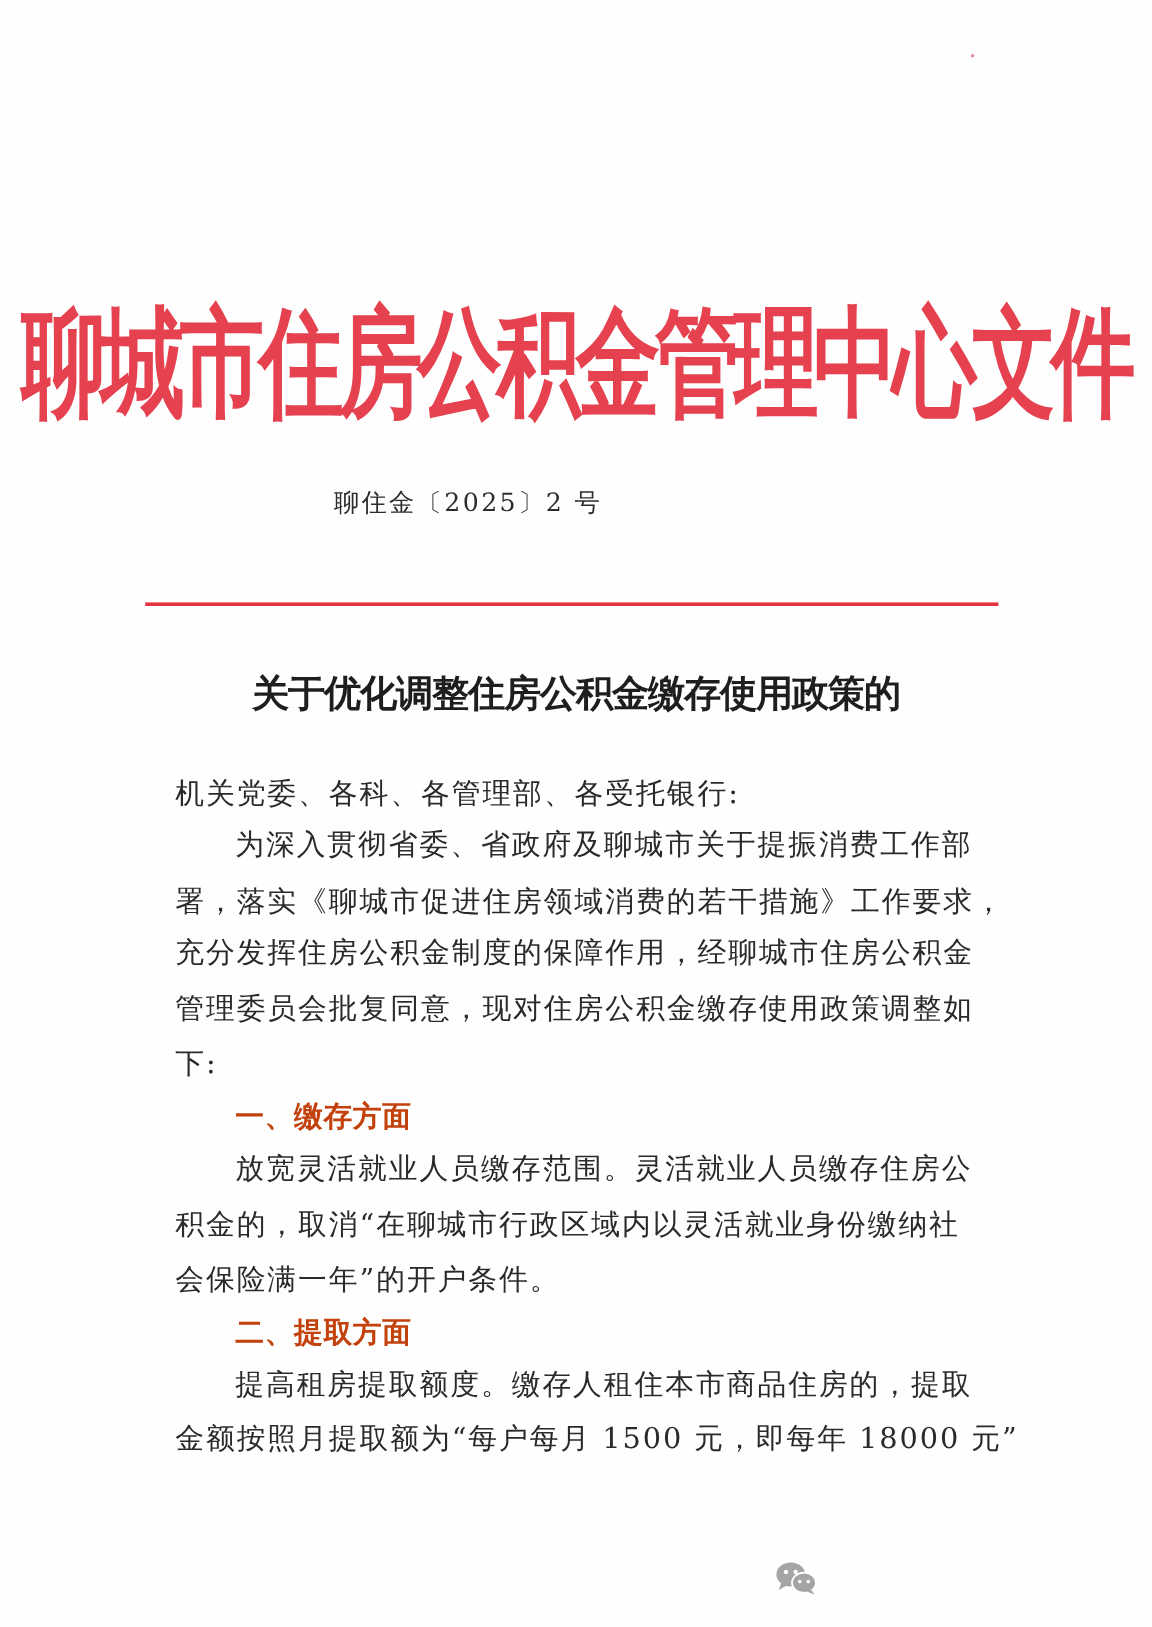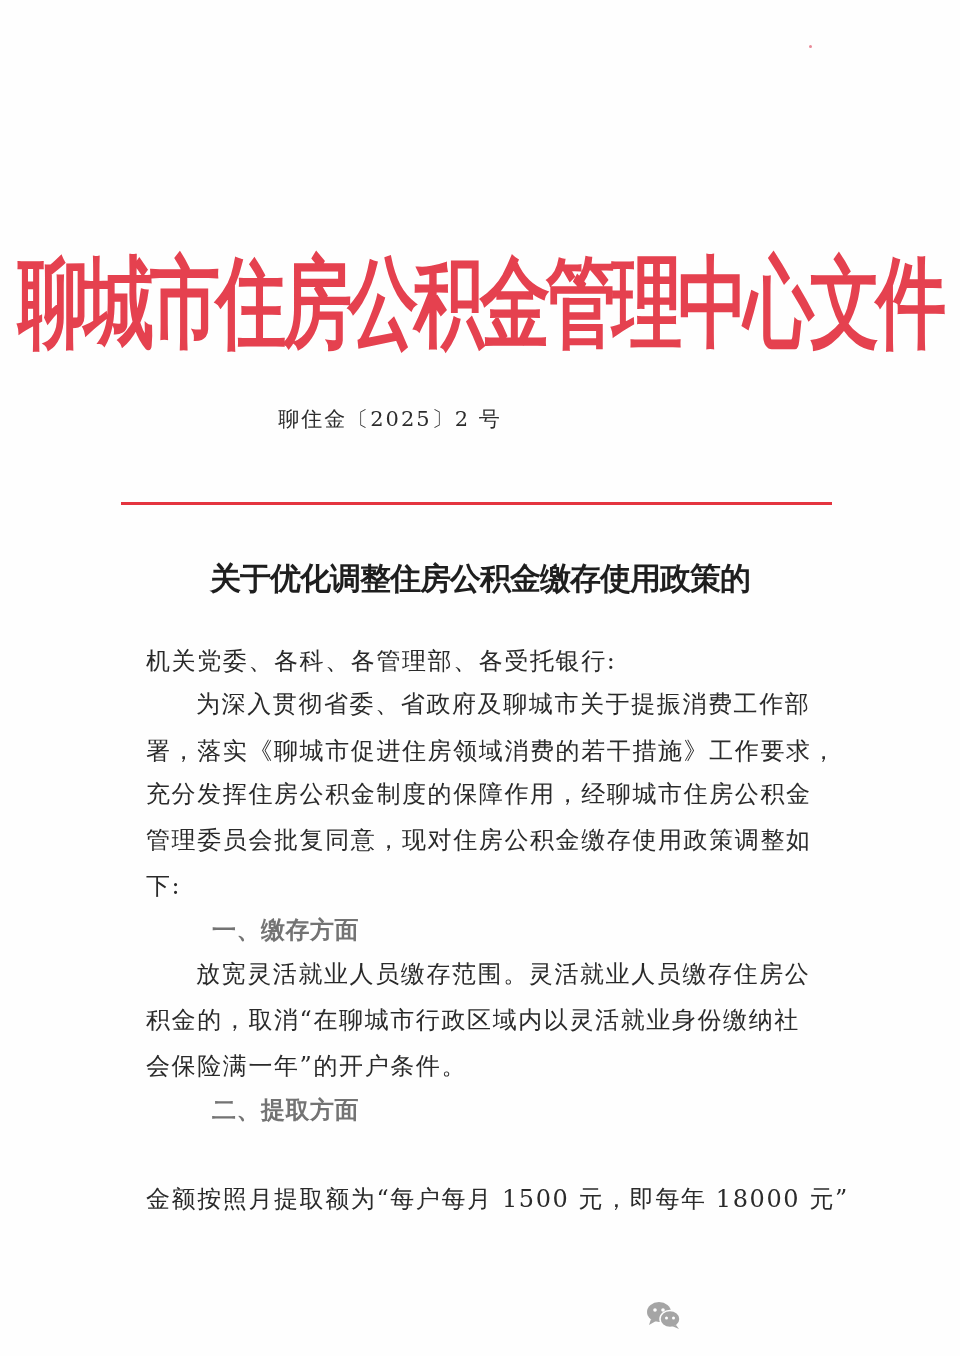--- a/index.html
+++ b/index.html
@@ -87,26 +87,26 @@
       font-size: 24px;
       line-height: 32px;
       color: #2a2a2a;
       white-space: nowrap;
       letter-spacing: 1.6px;
       font-family: "DejaVu Serif", "Liberation Serif", serif;
     }
     .line.indent { left: 196px; }
     .heading {
       position: absolute;
-      left: 212px;
+      left: 196px;
       font-family: "DejaVu Sans", "Liberation Sans", sans-serif;
       font-weight: bold;
       font-size: 24px;
       line-height: 32px;
-      color: #737373;
+      color: #c2410c;
       letter-spacing: 0.5px;
       white-space: nowrap;
     }
     .watermark {
       position: absolute;
       left: 645px;
       top: 1300px;
       display: flex;
       align-items: center;
       gap: 8px;
@@ -140,20 +140,21 @@
   <div class="line" style="top:778px;">充分发挥住房公积金制度的保障作用，经聊城市住房公积金</div>
   <div class="line" style="top:824px;">管理委员会批复同意，现对住房公积金缴存使用政策调整如</div>
   <div class="line" style="top:870px;">下:</div>
 
   <div class="heading" style="top:914px;">一、缴存方面</div>
   <div class="line" style="top:1004px;">积金的，取消“在聊城市行政区域内以灵活就业身份缴纳社</div>
   <div class="line indent" style="top:958px;">放宽灵活就业人员缴存范围。灵活就业人员缴存住房公</div>
   <div class="line" style="top:1050px;">会保险满一年”的开户条件。</div>
 
   <div class="heading" style="top:1094px;">二、提取方面</div>
+  <div class="line indent" style="top:1138px;">提高租房提取额度。缴存人租住本市商品住房的，提取</div>
   <div class="line" style="top:1183px;">金额按照月提取额为“每户每月 1500 元，即每年 18000 元”</div>
 
   <div class="watermark">
     <span>
       <svg width="38" height="30" viewBox="0 0 38 30">
         <ellipse cx="14" cy="12" rx="12" ry="10" fill="#a5a5a5"></ellipse>
         <path d="M6 19 L4 25 L11 21 Z" fill="#a5a5a5"></path>
         <circle cx="10" cy="10" r="1.8" fill="#ffffff"></circle>
         <circle cx="18" cy="10" r="1.8" fill="#ffffff"></circle>
         <ellipse cx="25" cy="19" rx="10" ry="8.5" fill="#a5a5a5" stroke="#ffffff" stroke-width="1.5"></ellipse>

